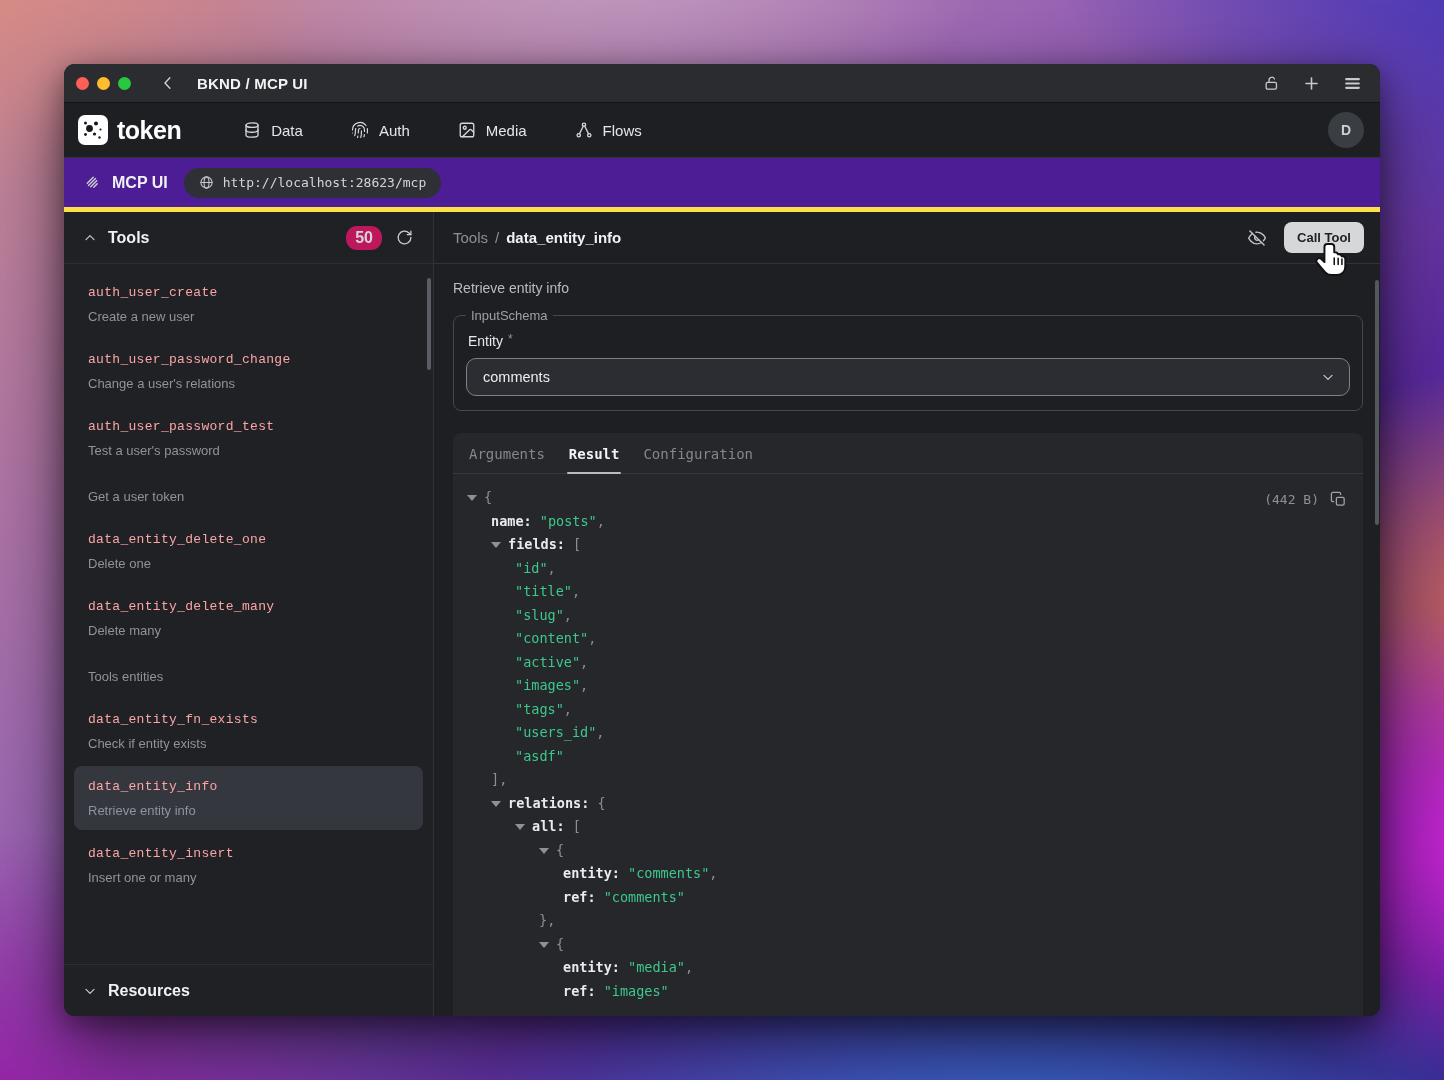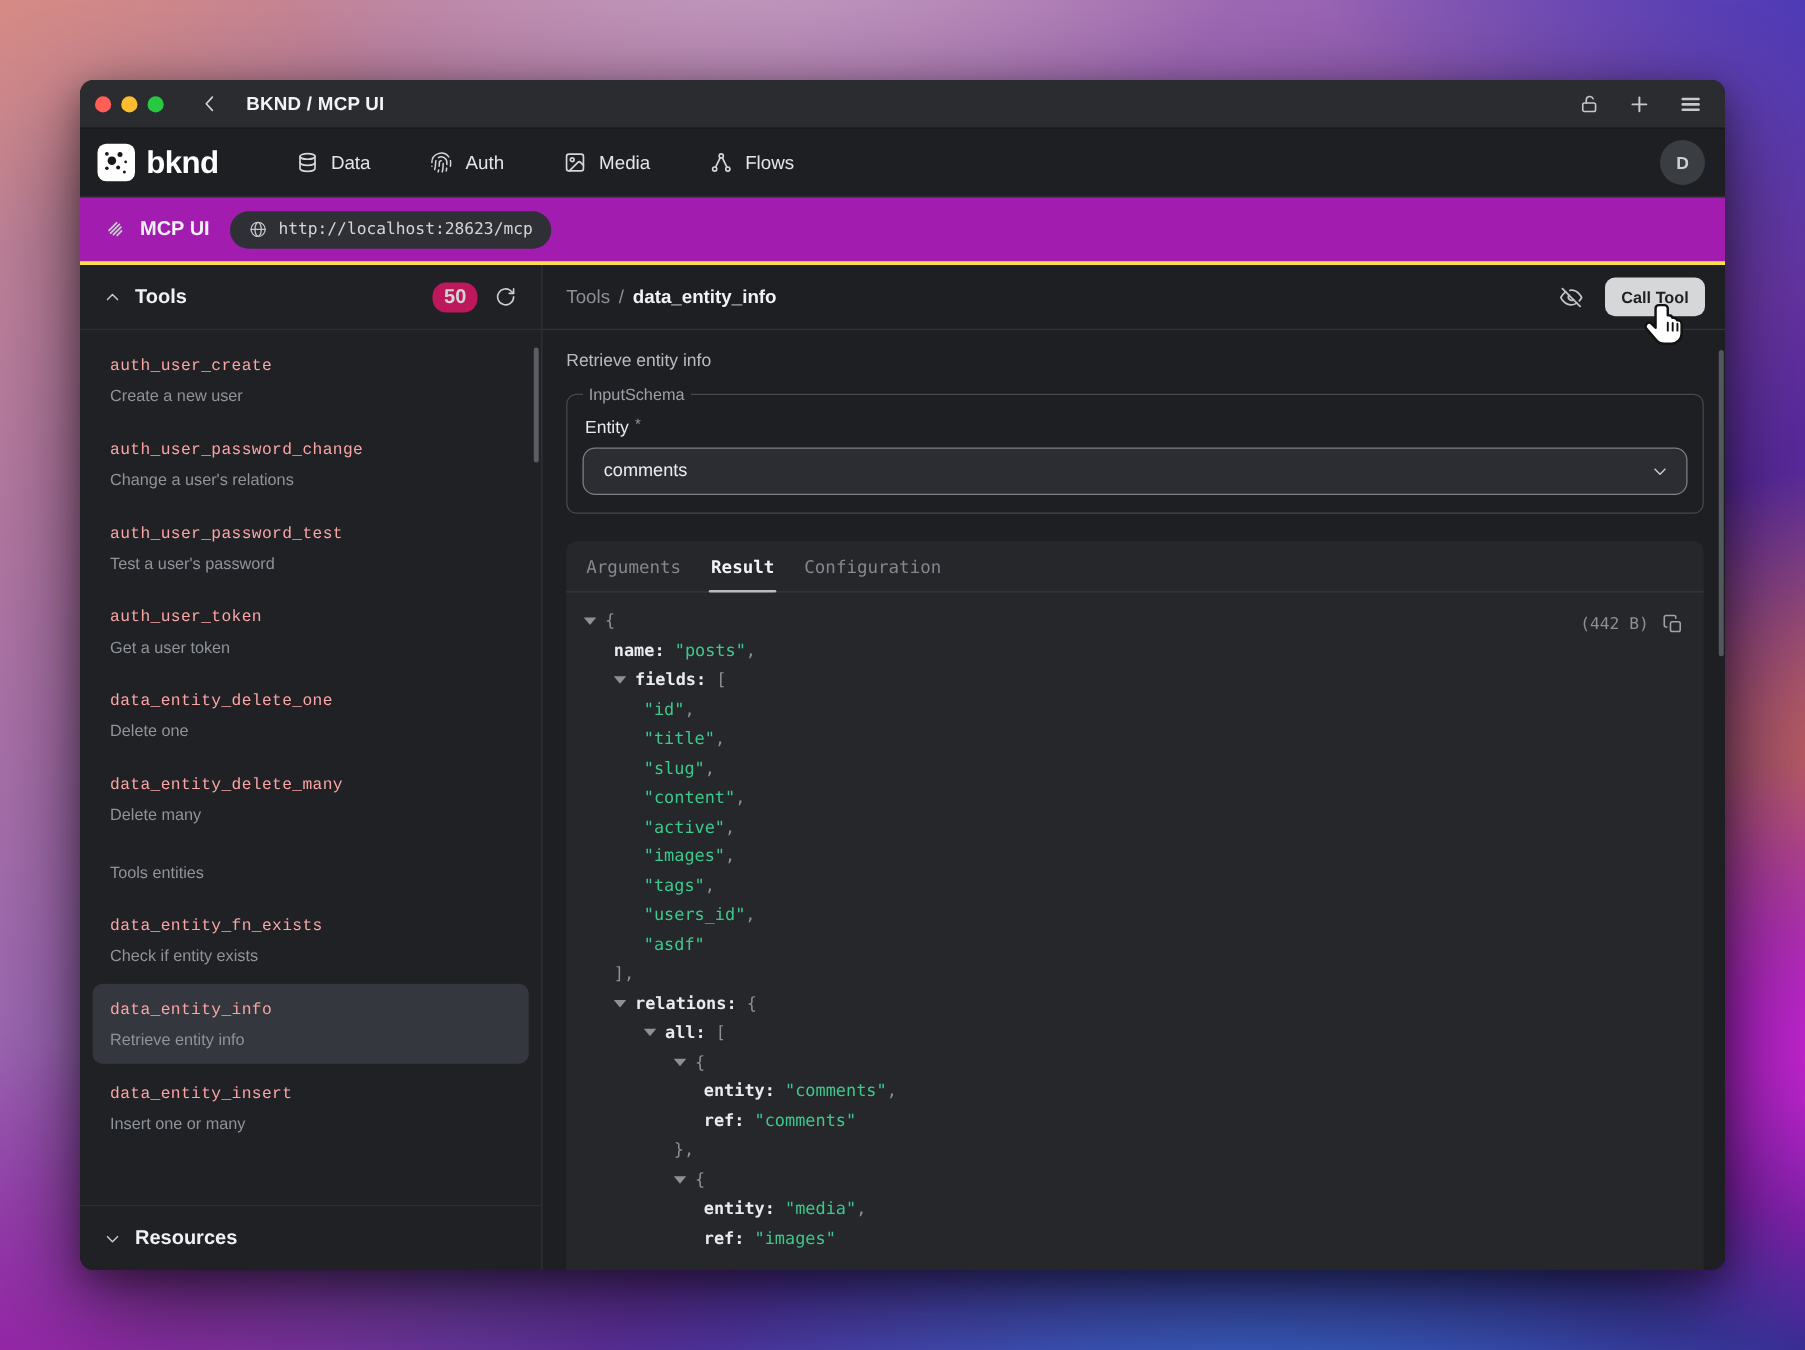--- a/index.html
+++ b/index.html
@@ -45,21 +45,21 @@
   .brand { display:flex; align-items:center; gap:9px; }
   .logo-mark { width:30px; height:30px; background:#ffffff; border-radius:7px; display:flex; align-items:center; justify-content:center; }
   .logo-text { font-size:25px; font-weight:700; color:#ffffff; letter-spacing:-.5px; }
   .nav-list { display:flex; margin-left:62px; gap:48px; }
   .nav-item { display:flex; align-items:flex-end; gap:10px; font-size:15px; color:#e4e5e7; }
   .nav-item .icw { color:#d4d6d9; }
   .avatar { margin-left:auto; width:36px; height:36px; border-radius:50%; background:#3a3d42;
     display:flex; align-items:center; justify-content:center; font-size:14px; font-weight:700; color:#cdd0d4; }
 
   
-  .subbar { flex:0 0 54px; background:#a21caf; border-bottom:3px solid #fde047;
+  .subbar { flex:0 0 54px; background:#4c1d95; border-bottom:5px solid #fde047;
     display:flex; align-items:center; padding:0 16px 0 20px; }
   .subbar .subtitle { font-size:16px; font-weight:700; color:#f0f1f3; margin-left:11px; }
   .url-pill { margin-left:16px; height:30px; background:#2e3035; border-radius:16px;
     display:flex; align-items:center; gap:9px; padding:0 15px; color:#c4c7ca; }
   .url-text { font-family:"DejaVu Sans Mono", monospace; font-size:13px; color:#d3d5d8; }
 
   
   .win-body { flex:1; display:flex; min-height:0; }
 
   
@@ -168,21 +168,21 @@
               <circle cx="8.5" cy="10.5" r="3.4"></circle>
               <circle cx="4.5" cy="5" r="1.5"></circle>
               <circle cx="15" cy="5.5" r="2"></circle>
               <circle cx="4.5" cy="16.5" r="1.4"></circle>
               <circle cx="13.5" cy="16" r="1.6"></circle>
               <circle cx="18.5" cy="19.5" r="1.2"></circle>
               <circle cx="19.5" cy="11.5" r="1.1"></circle>
             </g>
           </svg>
       </span>
-      <span class="logo-text">bknd</span>
+      <span class="logo-text">token</span>
     </div>
     <div class="nav-list">
       <div class="nav-item">
         <span class="icw">
           <svg class="ic" width="18" height="18" viewBox="0 0 24 24">
               <ellipse cx="12" cy="5.5" rx="8" ry="3"></ellipse>
               <path d="M4 5.5v13c0 1.66 3.58 3 8 3s8-1.34 8-3v-13"></path>
               <path d="M4 12c0 1.66 3.58 3 8 3s8-1.34 8-3"></path>
             </svg>
         </span>
@@ -283,21 +283,20 @@
     <div class="tool-name">auth_user_password_change</div>
     <div class="tool-desc">Change a user's relations</div>
   </div>
 
   <div class="tool-item">
     <div class="tool-name">auth_user_password_test</div>
     <div class="tool-desc">Test a user's password</div>
   </div>
 
   <div class="tool-item">
-    <div class="tool-name">auth_user_token</div>
     <div class="tool-desc">Get a user token</div>
   </div>
 
   <div class="tool-item">
     <div class="tool-name">data_entity_delete_one</div>
     <div class="tool-desc">Delete one</div>
   </div>
 
   <div class="tool-item">
     <div class="tool-name">data_entity_delete_many</div>

